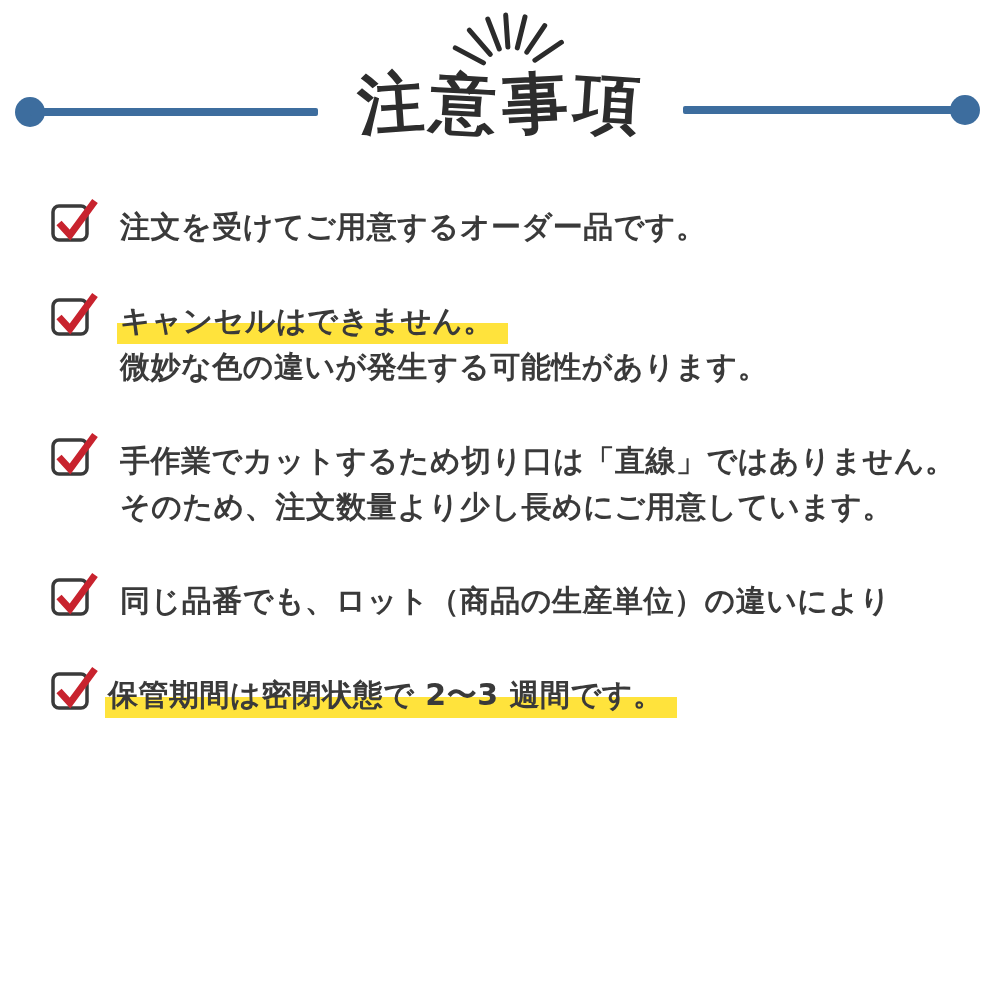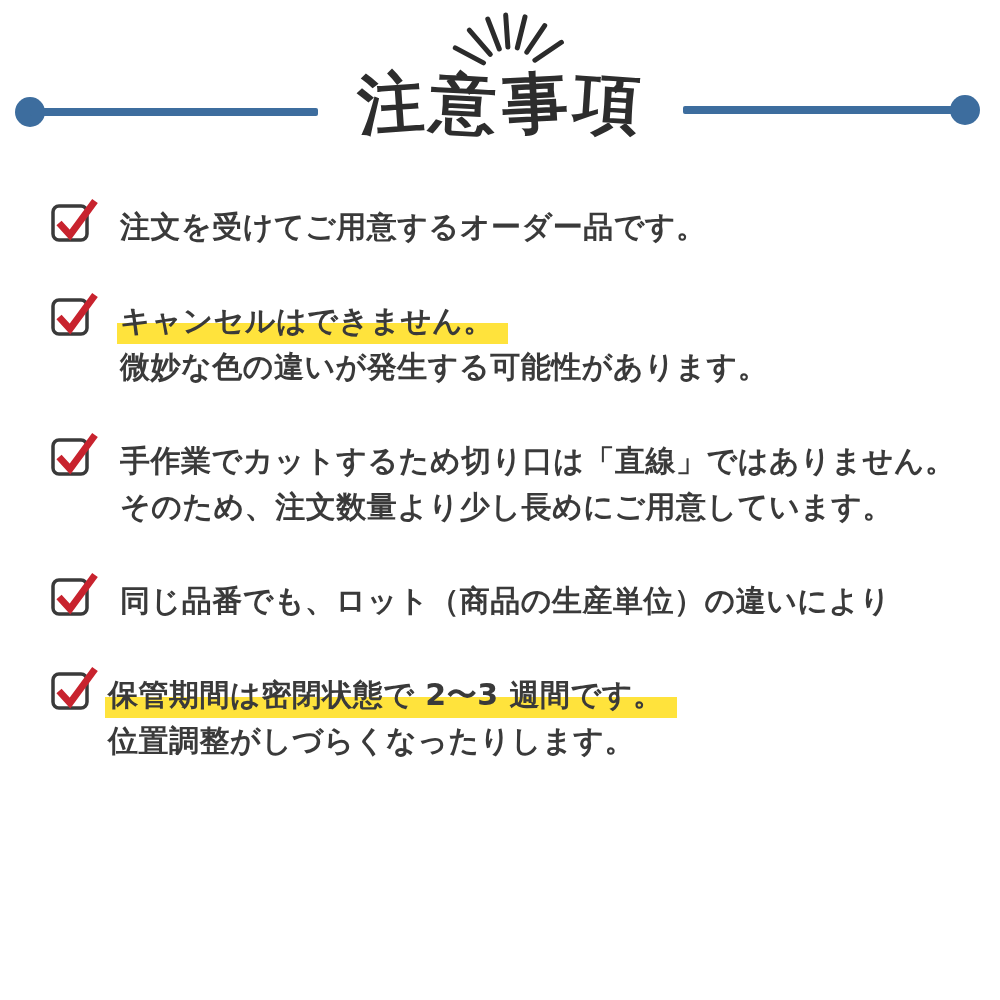--- a/index.html
+++ b/index.html
@@ -120,18 +120,17 @@
       </div>
     </div>
 
     <div class="item">
       <svg class="checkbox" viewBox="0 0 50 48">
         <rect x="3" y="12" width="34" height="34" rx="6" fill="none" stroke="#3a3a3a" stroke-width="3.5"></rect>
         <path d="M9 29 L20 41 L45 7" fill="none" stroke="#c8232e" stroke-width="7" stroke-linejoin="miter"></path>
       </svg>
       <div class="lines">
         <p><span class="hl">保管期間は密閉状態で 2〜3 週間です。</span></p>
-        <p><span>位置調整がしづらくなったりします。</span></p>
       </div>
     </div>
 
   </div>
 </div>
 
 </body></html>

